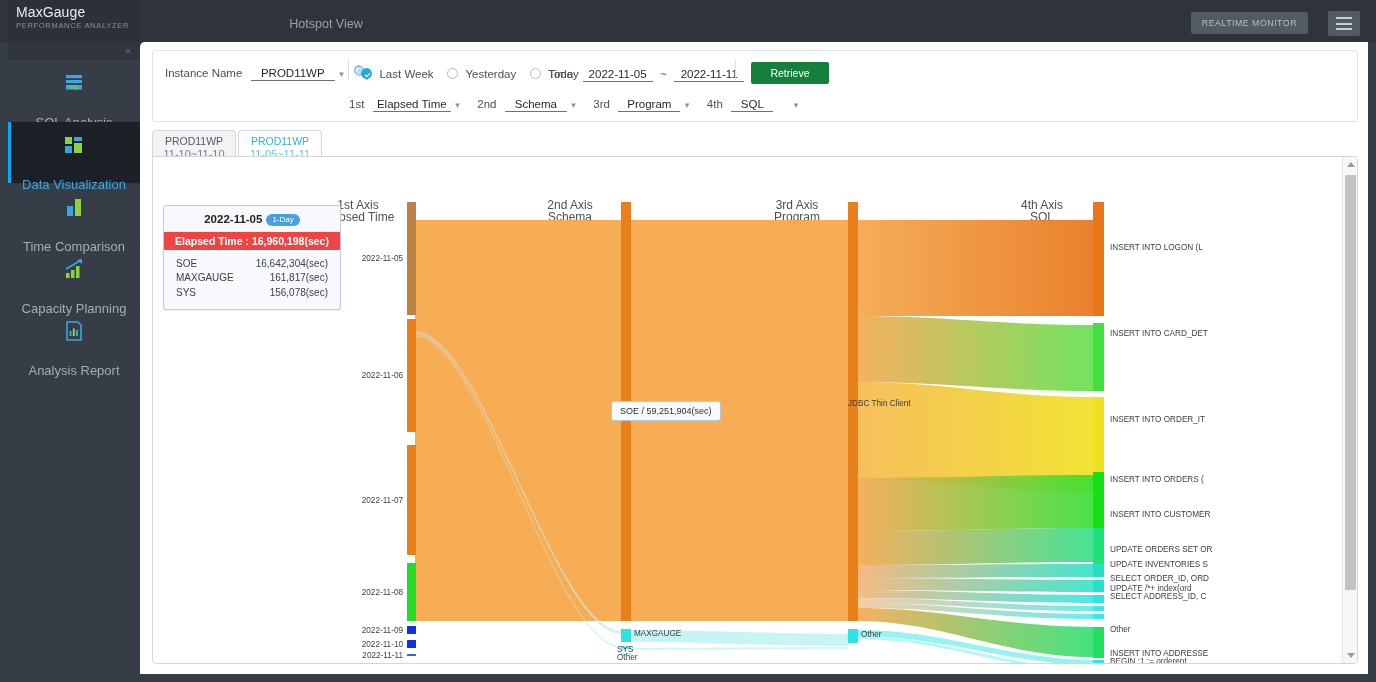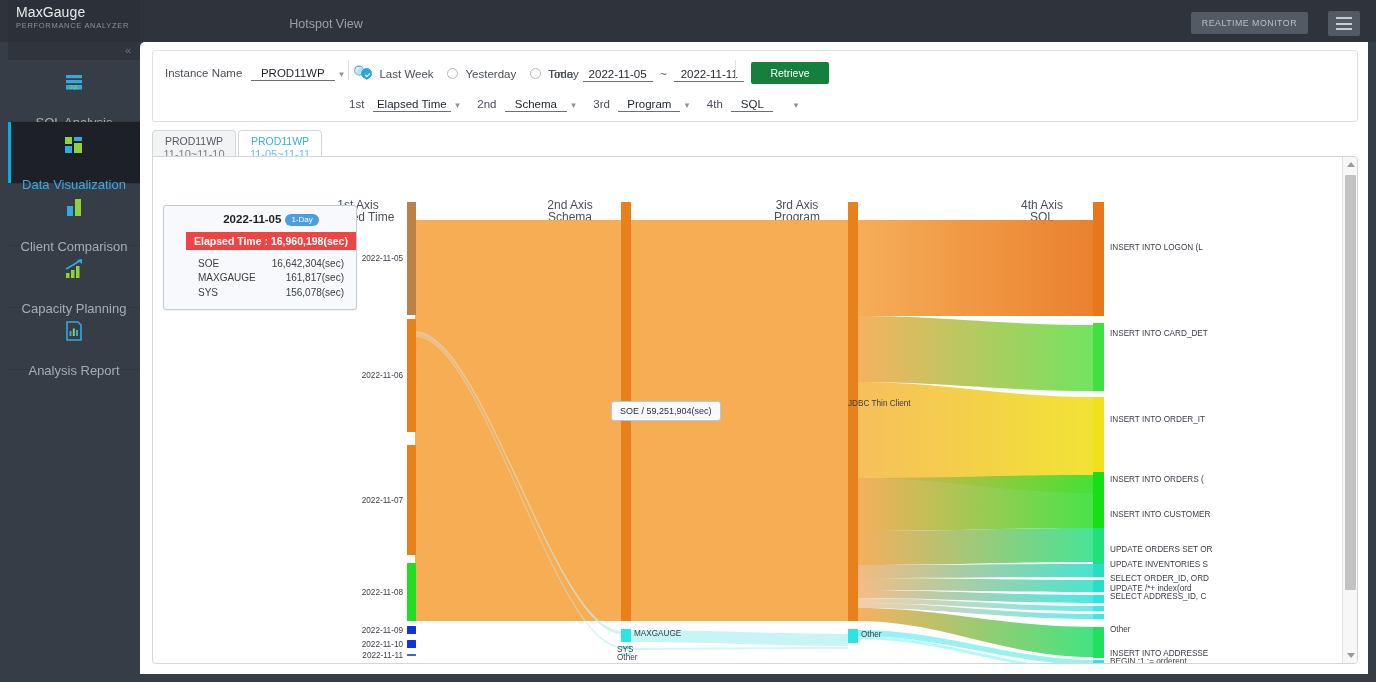--- a/index.html
+++ b/index.html
@@ -119,23 +119,23 @@
   .ctab.on .t1 { color:#35ade3; }
   .ctab.on .t2 { color:#6cc3ea; }
 
   .panel {
     position:absolute; left:12px; top:114px; width:1206px; height:508px;
     border:1px solid #d3d7dc; border-radius:0 4px 4px 4px; background:#fff; overflow:hidden;
   }
 
   
   .tipcard {
-    position:absolute; left:10px; top:48px; width:194px;
+    position:absolute; left:10px; top:48px; width:178px;
     border:1px solid #c3cbd8; border-radius:3px; background:#f7f9fc;
-    box-shadow:0 1px 2px rgba(0,0,0,.07); z-index:20;padding-left:22px;
+    box-shadow:0 1px 2px rgba(0,0,0,.07); z-index:20;
   }
   .tip-head { text-align:center; padding:7px 0 6px; font-size:11.5px; font-weight:bold; color:#222; }
   .badge {
     display:inline-block; background:#4a9fe0; color:#fff; font-size:8px;
     padding:1.5px 6px; border-radius:8px; vertical-align:1px; margin-left:4px; font-weight:normal;
   }
   .tip-bar {
     background:#ef4444; color:#fff; text-align:center; font-size:10.5px; padding:3px 0; font-weight:bold;
   }
   .tip-rows { padding:7px 12px 9px 12px; }
@@ -212,21 +212,21 @@
       <span class="lbl">Data Visualization</span>
     </div>
 
     <div class="navitem">
       <span class="ico">
         <svg width="26" height="26" viewBox="0 0 26 26">
           <rect x="6" y="12" width="6" height="10" fill="#36a8e0"></rect>
           <rect x="14" y="5" width="6" height="17" fill="#8dd43a"></rect>
         </svg>
       </span>
-      <span class="lbl">Client Comparison</span>
+      <span class="lbl">Time Comparison</span>
     </div>
 
     <div class="navitem">
       <span class="ico">
         <svg width="26" height="26" viewBox="0 0 26 26">
           <rect x="5" y="17" width="3.5" height="5" fill="#8dd43a"></rect>
           <rect x="10" y="14" width="3.5" height="8" fill="#8dd43a"></rect>
           <rect x="15" y="10" width="3.5" height="12" fill="#8dd43a"></rect>
           <path d="M5 13 L12 9 L20 4" stroke="#36a8e0" stroke-width="1.6" fill="none"></path>
           <path d="M21 3 L21 8 L16 4 Z" fill="#36a8e0"></path>

